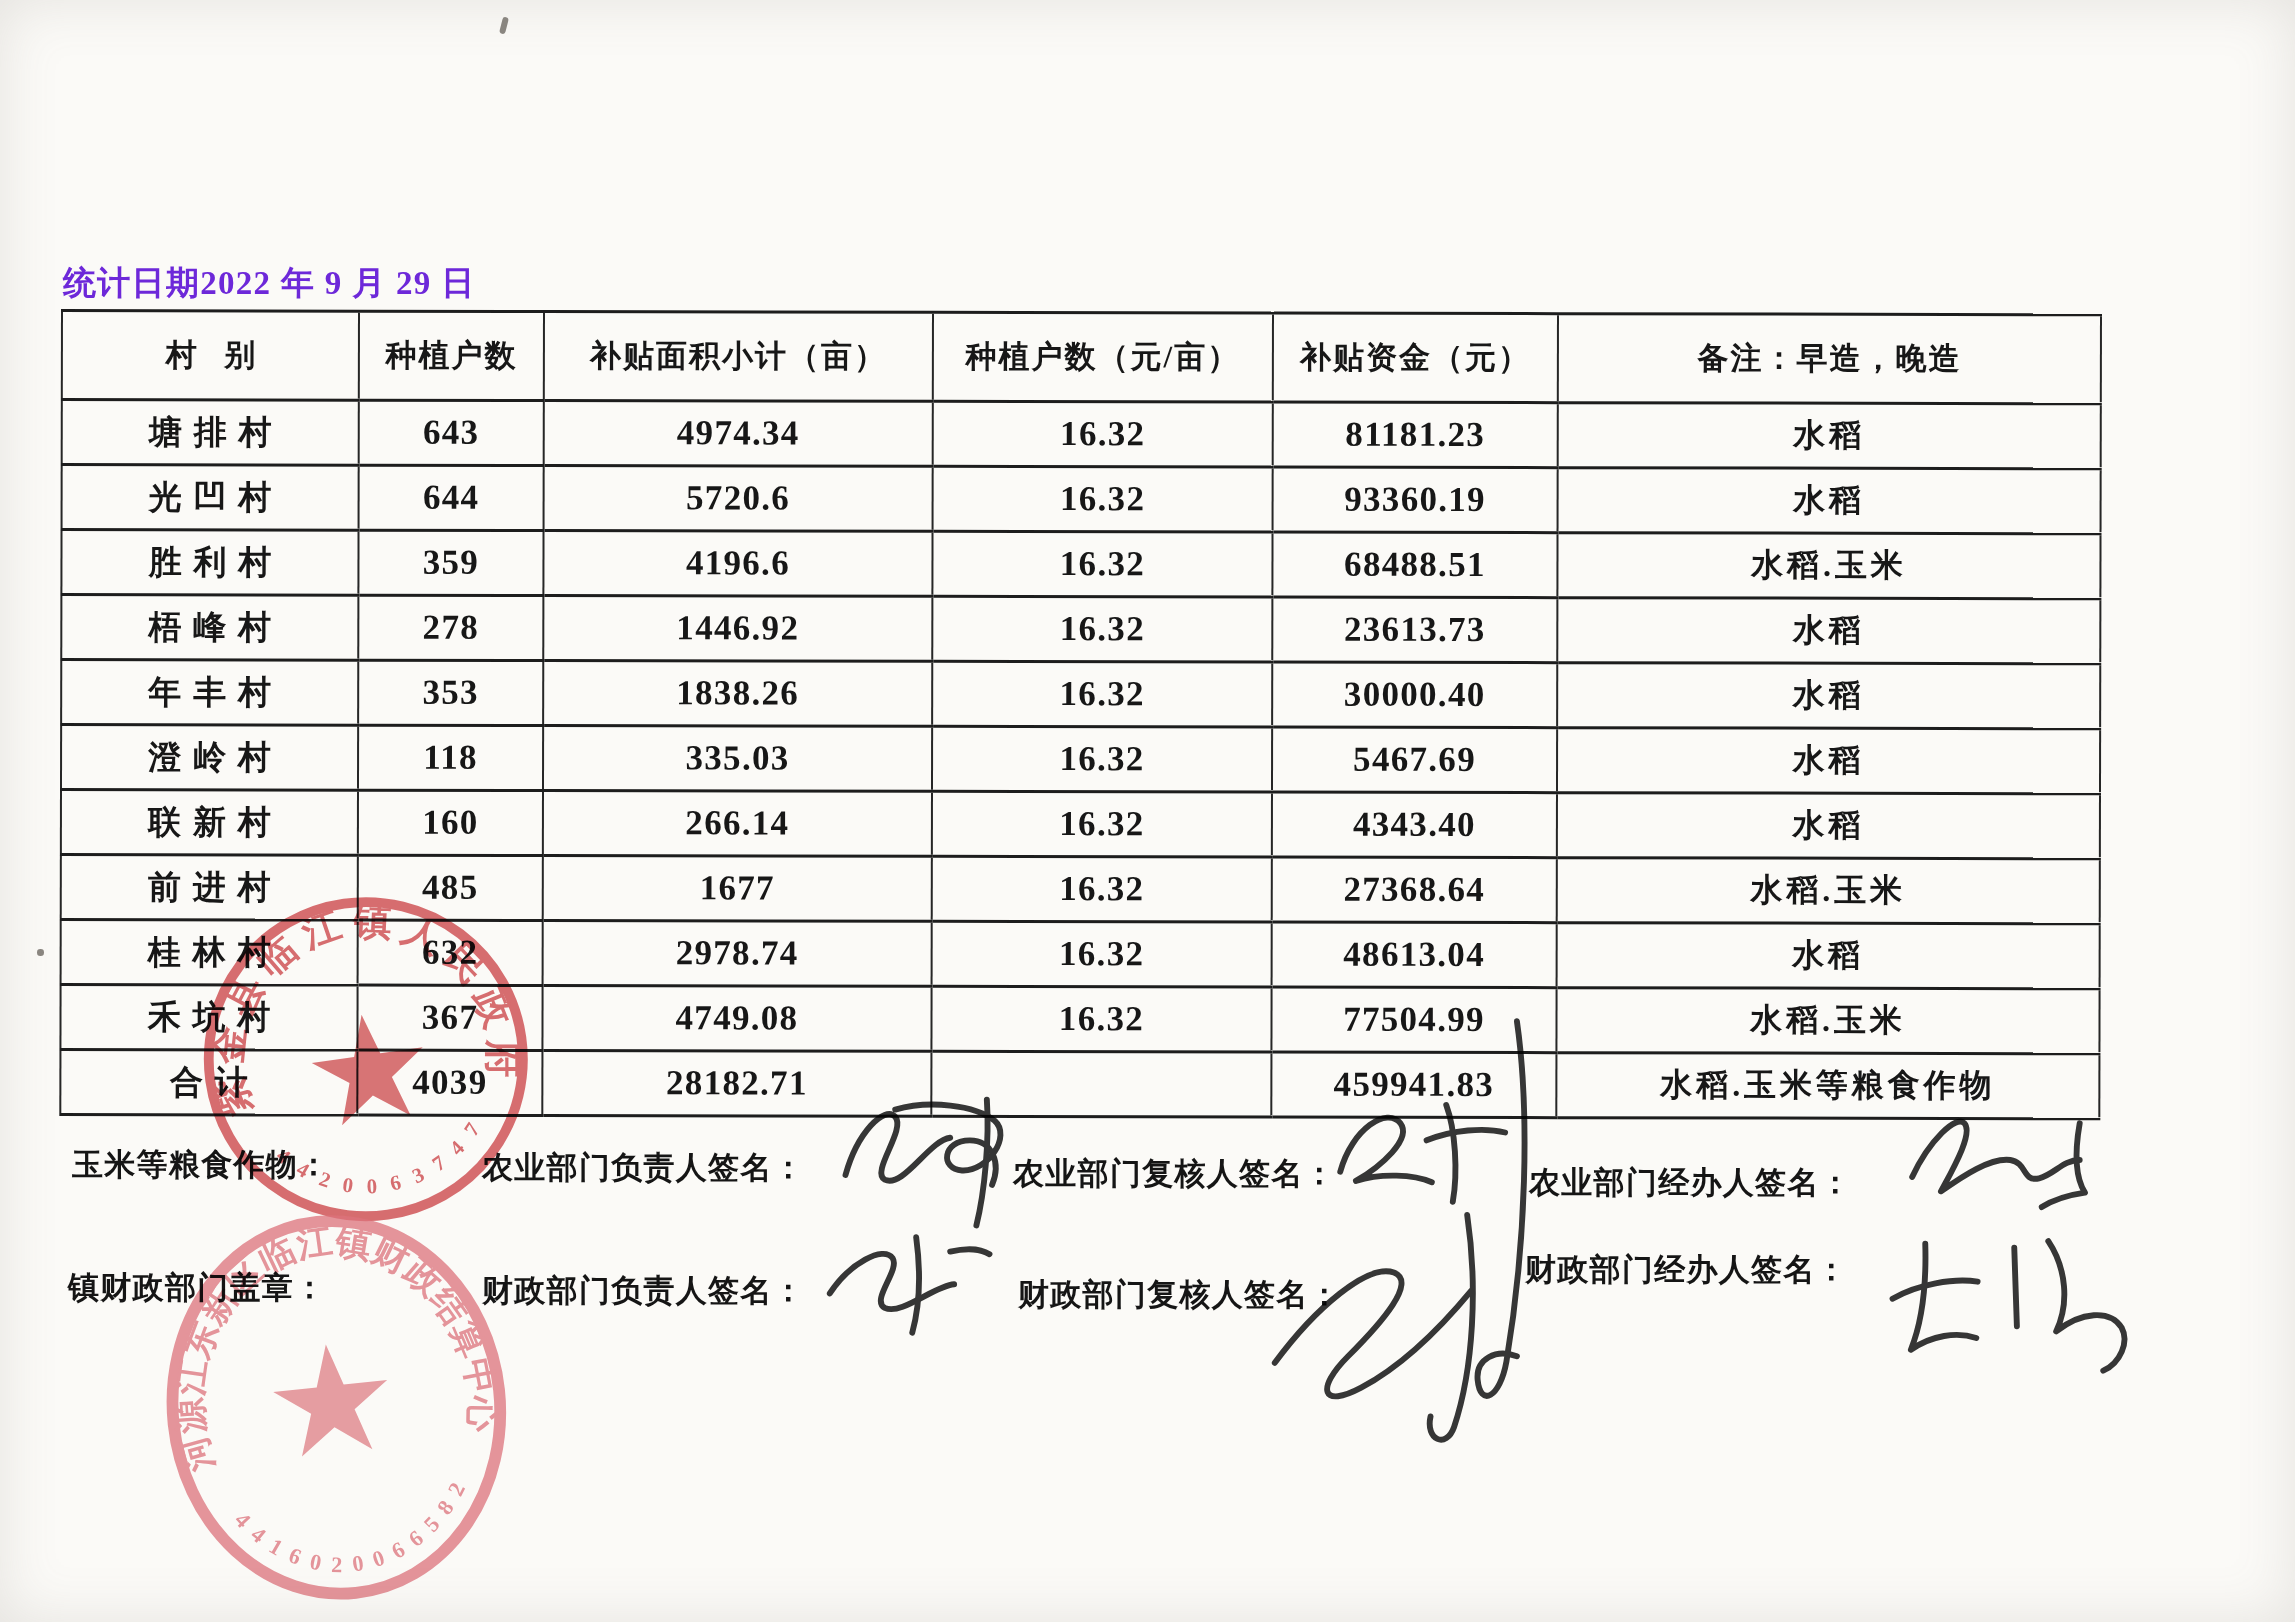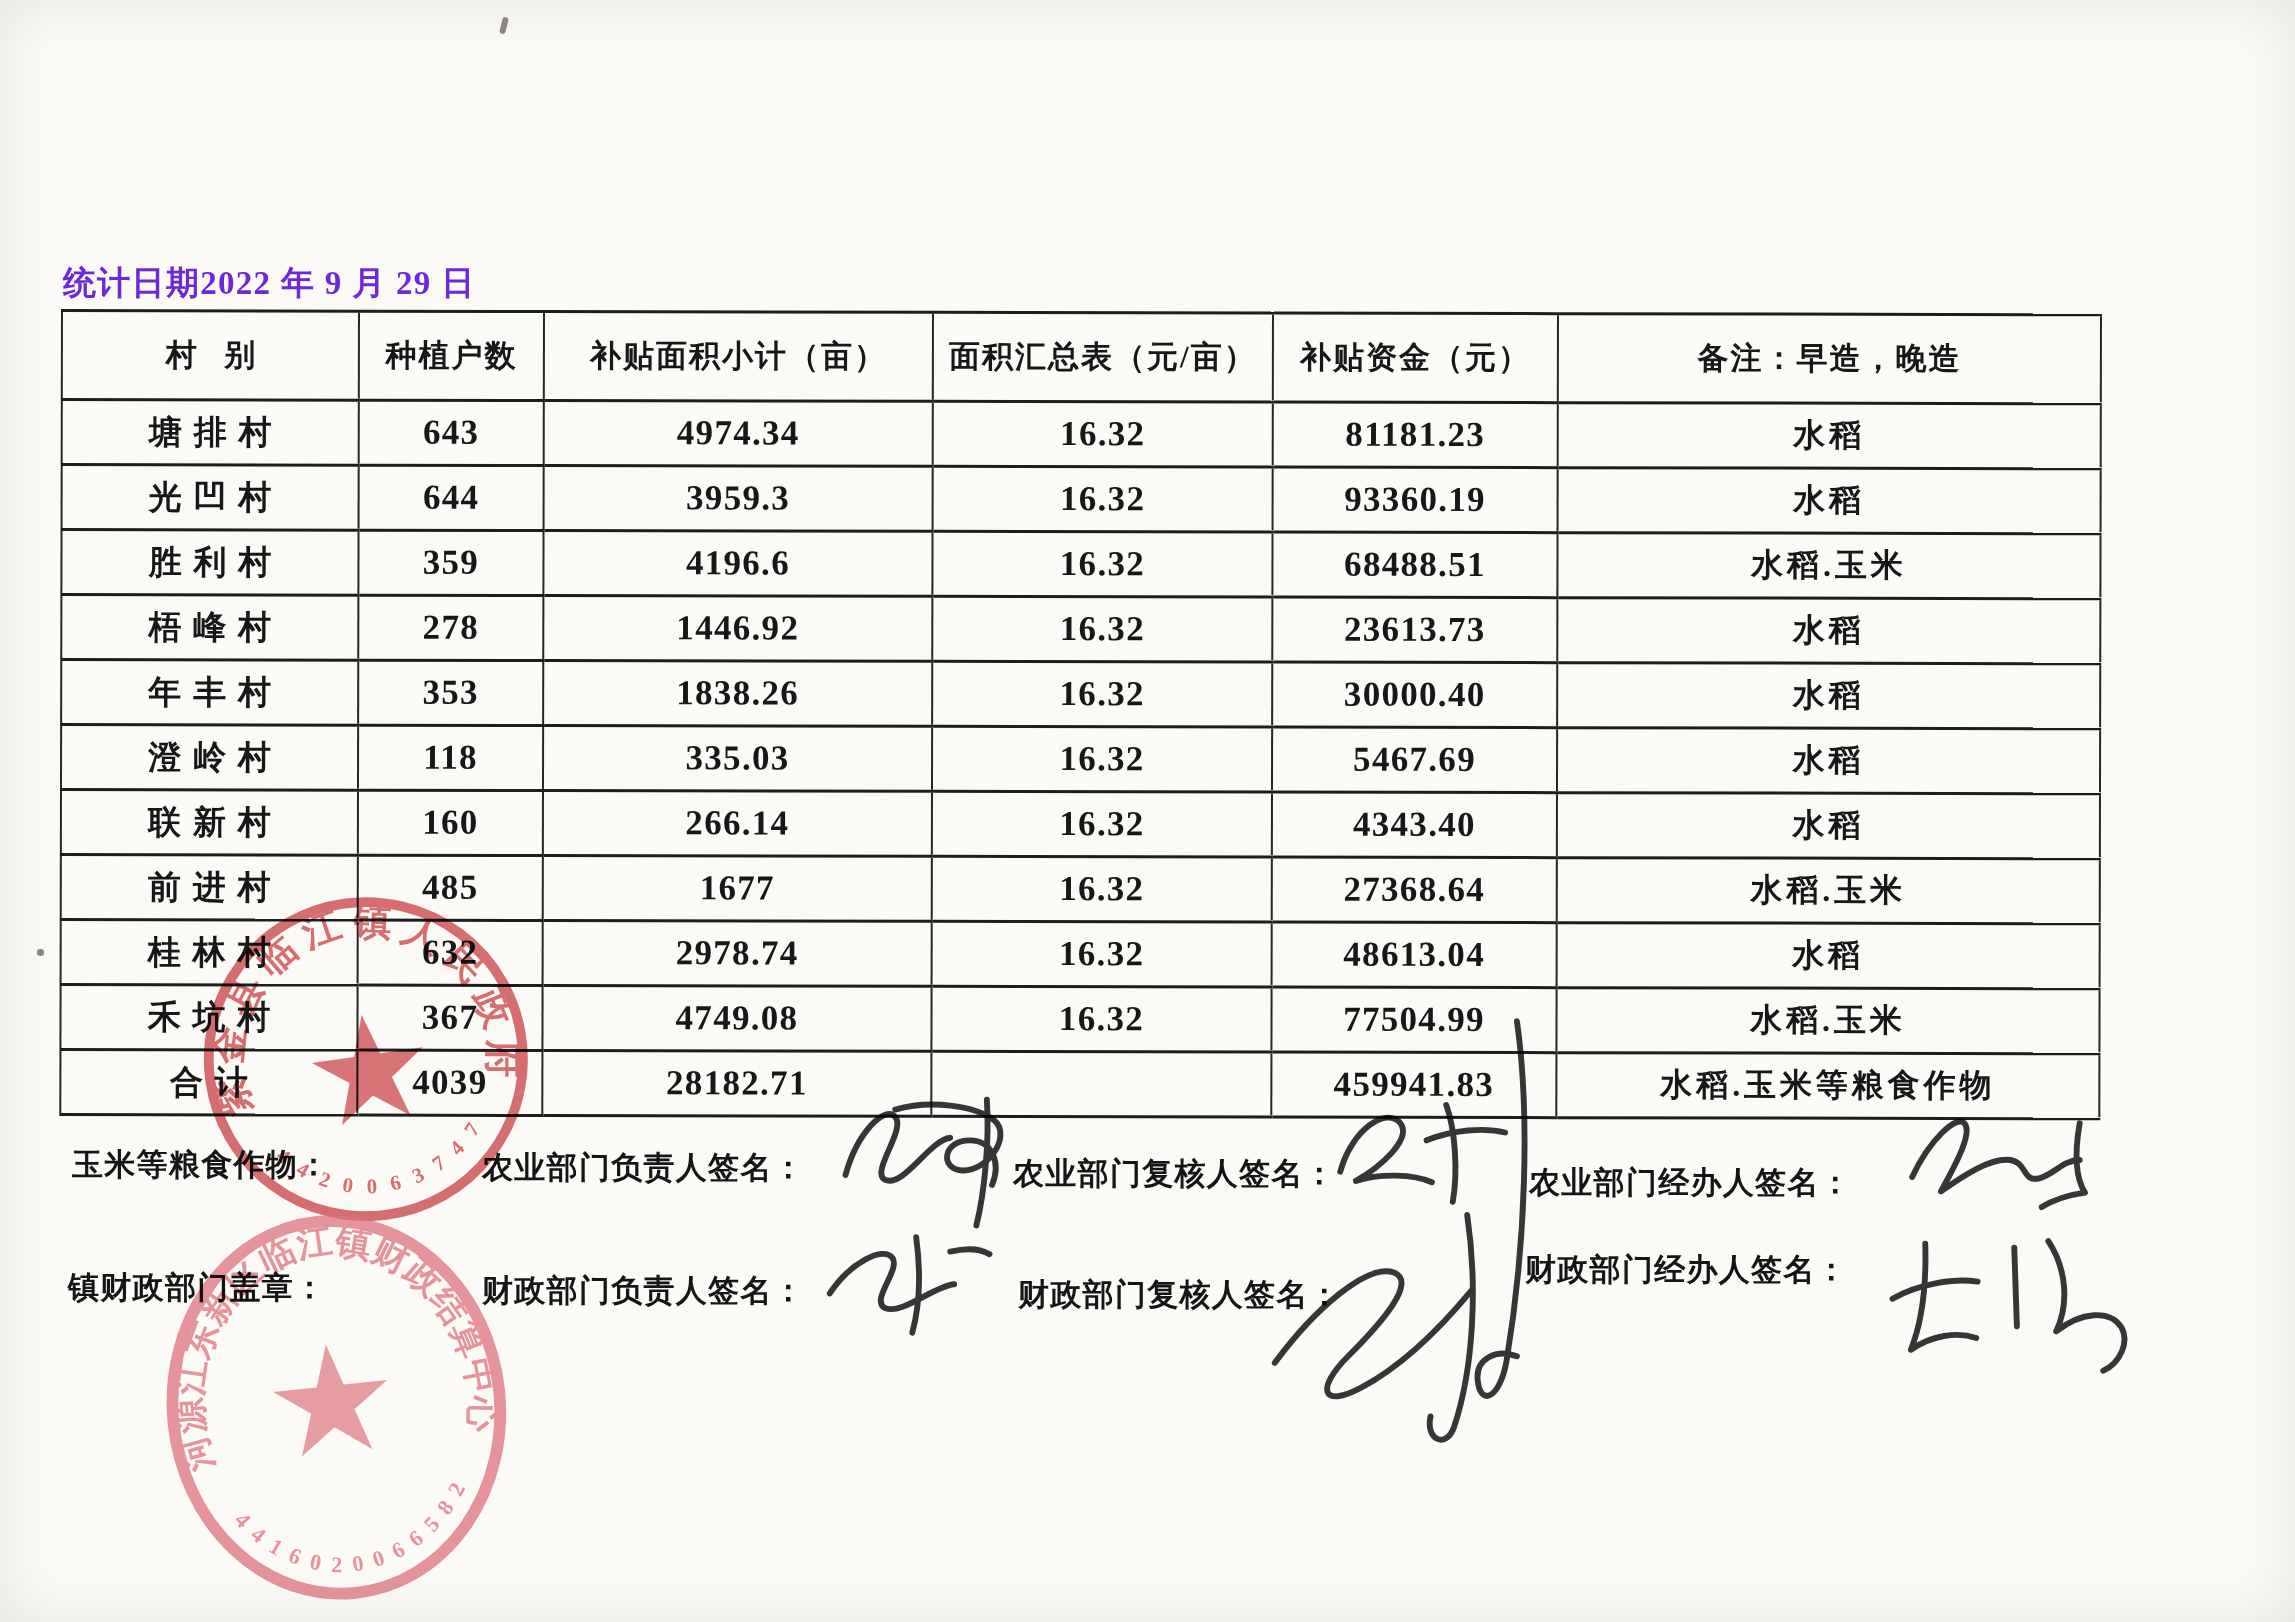--- a/index.html
+++ b/index.html
@@ -74,38 +74,38 @@
         <col style="width:389px">
       <col style="width:340px">
         <col style="width:285px">
         <col style="width:543px">
     </colgroup>
     <thead>
       <tr>
         <th class="h-village">村别</th>
         <th>种植户数</th>
         <th>补贴面积小计（亩）</th>
-        <th>面积汇总表（元/亩）</th>
+        <th>种植户数（元/亩）</th>
         <th>补贴资金（元）</th>
         <th>备注：早造，晚造</th>
       </tr>
     </thead>
     <tbody>
         <tr>
           <td class="c0">塘排村</td>
           <td class="c1">643</td>
           <td class="c2">4974.34</td>
           <td class="c3">16.32</td>
           <td class="c4">81181.23</td>
           <td class="c5">水稻</td>
         </tr>
         <tr>
           <td class="c0">光凹村</td>
           <td class="c1">644</td>
-          <td class="c2">3959.3</td>
+          <td class="c2">5720.6</td>
           <td class="c3">16.32</td>
           <td class="c4">93360.19</td>
           <td class="c5">水稻</td>
         </tr>
         <tr>
           <td class="c0">胜利村</td>
           <td class="c1">359</td>
           <td class="c2">4196.6</td>
           <td class="c3">16.32</td>
           <td class="c4">68488.51</td>

